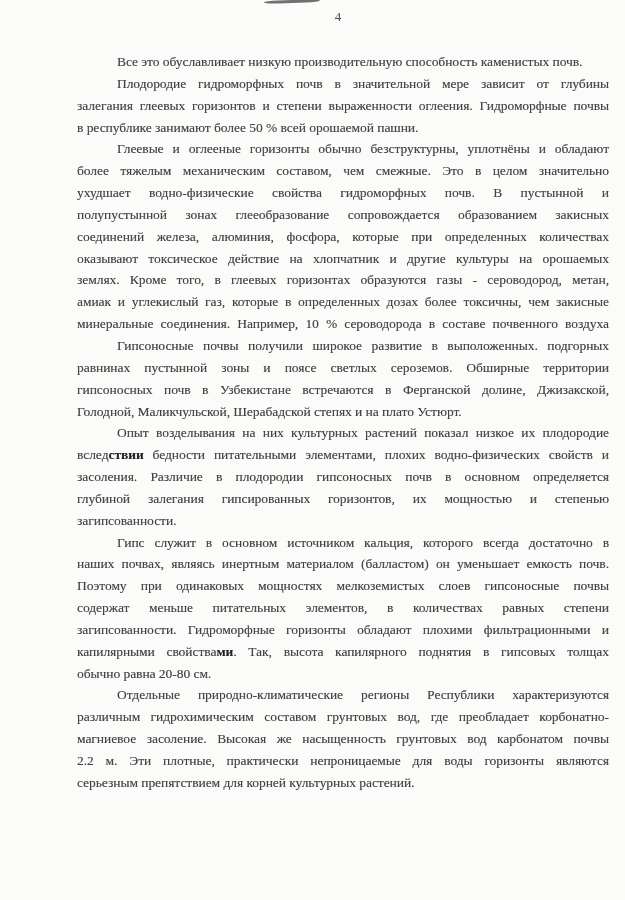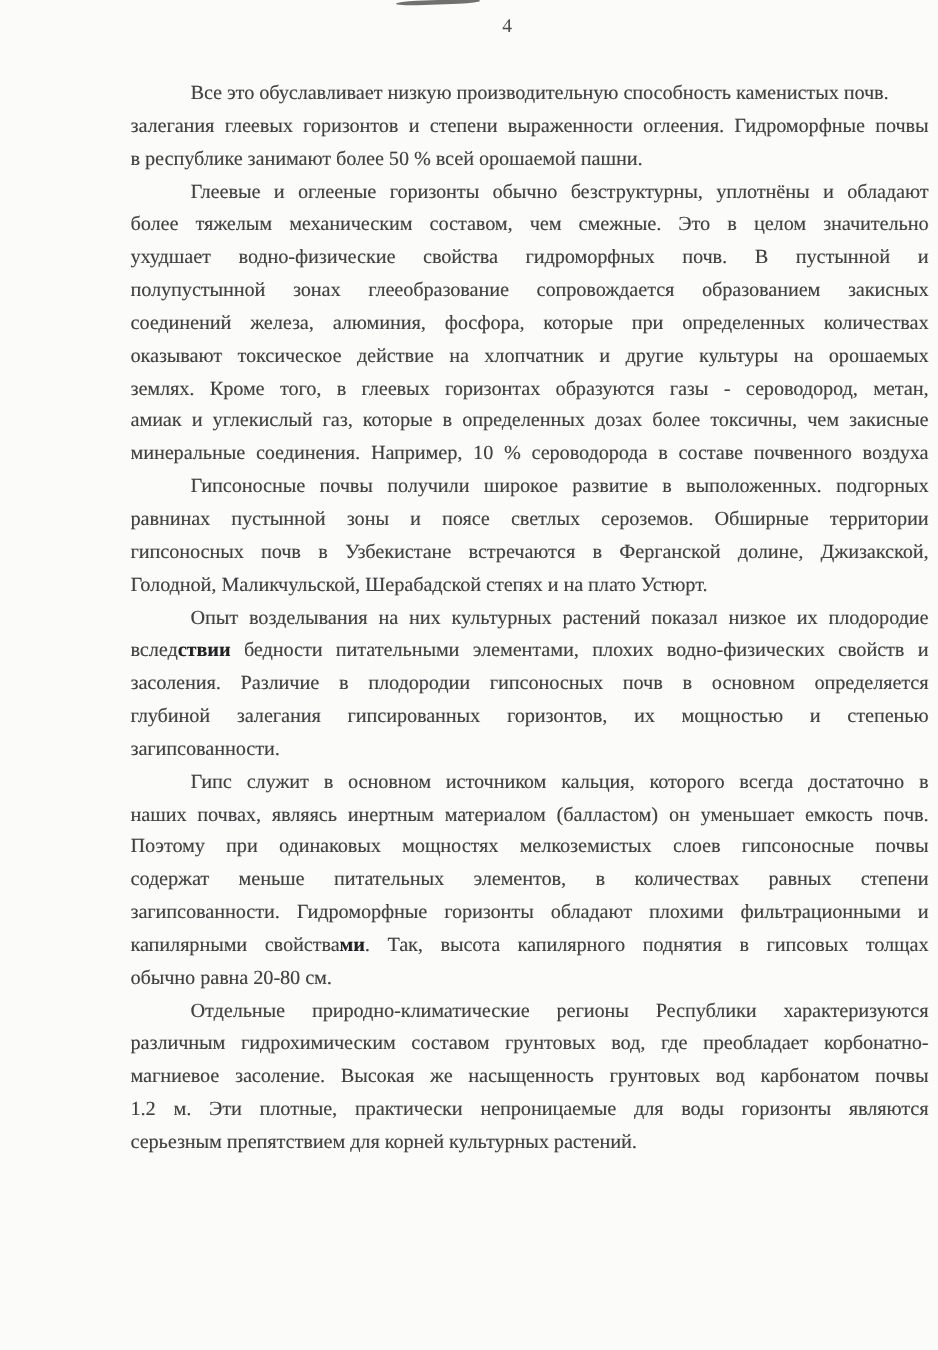--- a/index.html
+++ b/index.html
@@ -35,21 +35,21 @@
     top: 0px;
     width: 56px;
     height: 3px;
     background: #4d4d4d;
     border-radius: 50% / 100%;
     opacity: 0.8;
     transform: rotate(-2deg);
   }
   .text-block {
     position: absolute;
-    left: 87px;
+    left: 77px;
     top: 51px;
     width: 532px;
   }
   .paragraph { margin: 0; }
   .line {
     font-size: 13.4px;
     line-height: 21.85px;
     height: 21.85px;
     color: #414144;
     text-align: justify;
@@ -65,20 +65,21 @@
 <body style="background: rgb(251, 251, 249);">
 
 <div class="page">
   <div class="scan-artifact-top"></div>
   <div class="page-number" style="color: rgb(76, 76, 80);">4</div>
   <div class="text-block" style="color: rgb(65, 65, 68);">
       <div class="paragraph">
         <div class="line first plast">Все это обуславливает низкую производительную способность каменистых почв.</div>
       </div>
       <div class="paragraph">
+        <div class="line first">Плодородие гидроморфных почв в значительной мере зависит от глубины</div>
         <div class="line">залегания глеевых горизонтов и степени выраженности оглеения. Гидроморфные почвы</div>
         <div class="line plast">в республике занимают более 50 %  всей орошаемой пашни.</div>
       </div>
       <div class="paragraph">
         <div class="line first">Глеевые и оглееные горизонты обычно безструктурны, уплотнёны и обладают</div>
         <div class="line">более тяжелым механическим составом, чем смежные. Это в целом значительно</div>
         <div class="line">ухудшает водно-физические свойства гидроморфных почв. В пустынной и</div>
         <div class="line">полупустынной зонах глееобразование сопровождается образованием закисных</div>
         <div class="line">соединений железа, алюминия, фосфора, которые при определенных количествах</div>
         <div class="line">оказывают токсическое действие на хлопчатник и другие культуры на орошаемых</div>
@@ -105,17 +106,17 @@
         <div class="line">Поэтому при одинаковых мощностях мелкоземистых слоев гипсоносные почвы</div>
         <div class="line">содержат меньше питательных элементов, в количествах равных степени</div>
         <div class="line">загипсованности. Гидроморфные горизонты обладают плохими фильтрационными и</div>
         <div class="line">капилярными свойства<b>ми</b>. Так, высота капилярного поднятия в гипсовых толщах</div>
         <div class="line plast">обычно равна 20-80 см.</div>
       </div>
       <div class="paragraph">
         <div class="line first">Отдельные природно-климатические регионы Республики характеризуются</div>
         <div class="line">различным гидрохимическим составом грунтовых вод, где преобладает корбонатно-</div>
         <div class="line">магниевое засоление. Высокая же насыщенность грунтовых вод карбонатом почвы</div>
-        <div class="line">1.2 м. Эти плотные, практически непроницаемые для воды горизонты являются</div>
+        <div class="line">2.2 м. Эти плотные, практически непроницаемые для воды горизонты являются</div>
         <div class="line plast">серьезным препятствием для корней культурных растений.</div>
       </div>
     </div>
 </div>
 
 </body></html>

